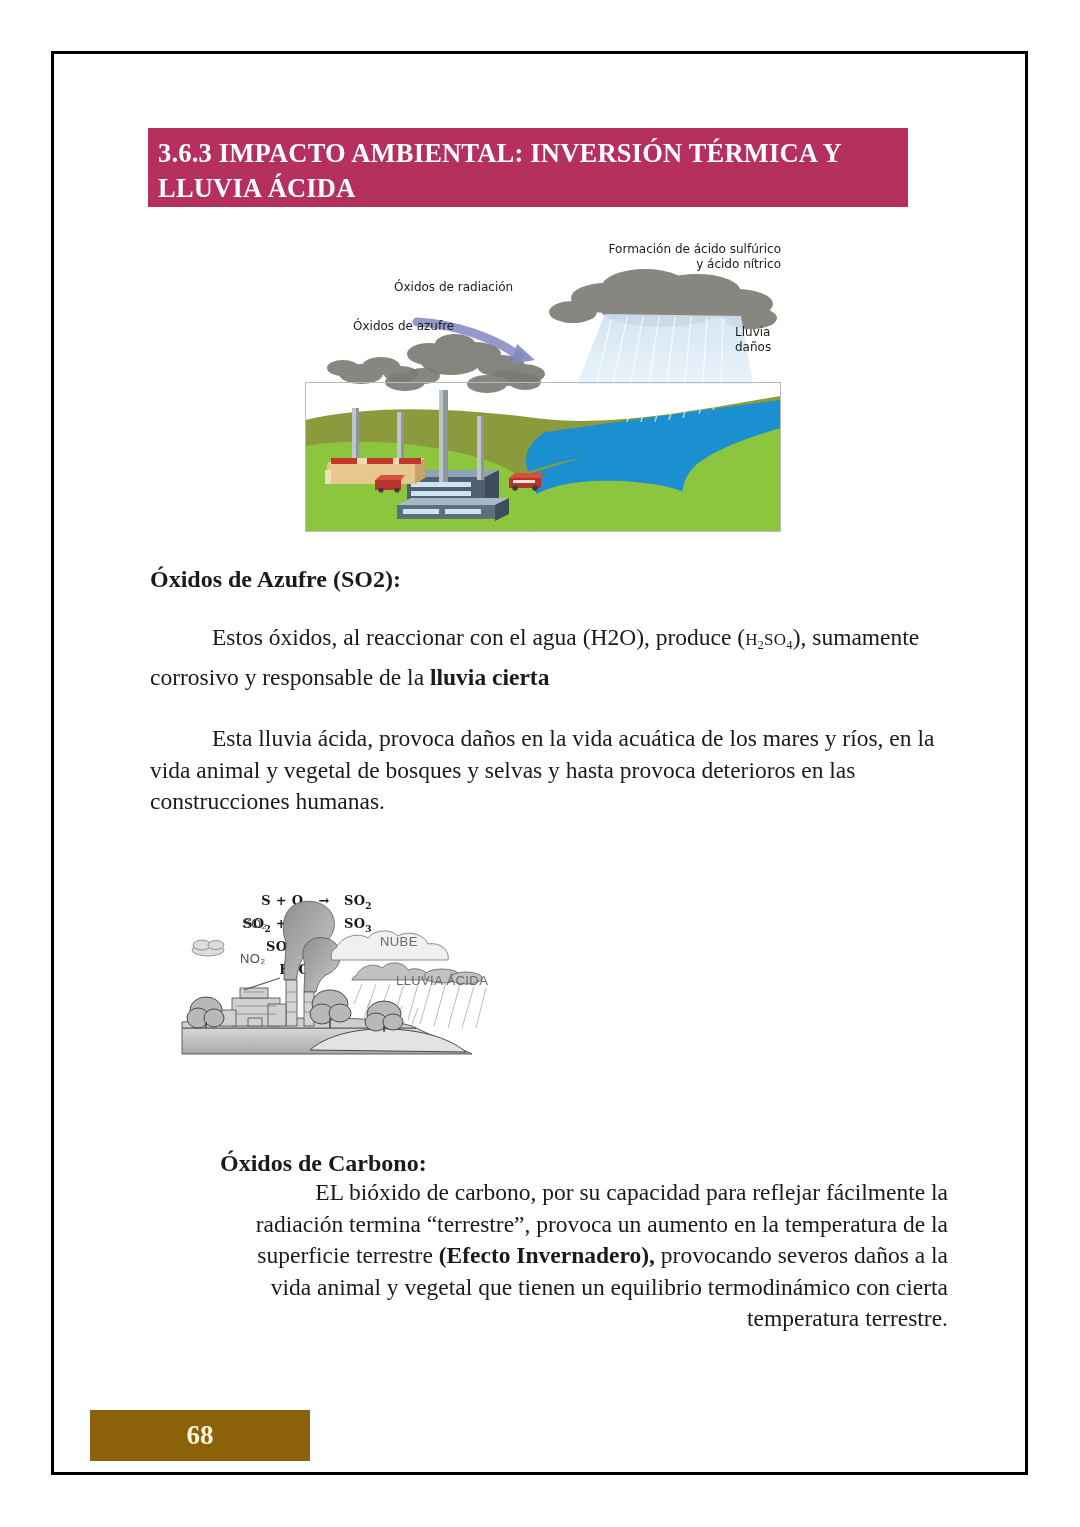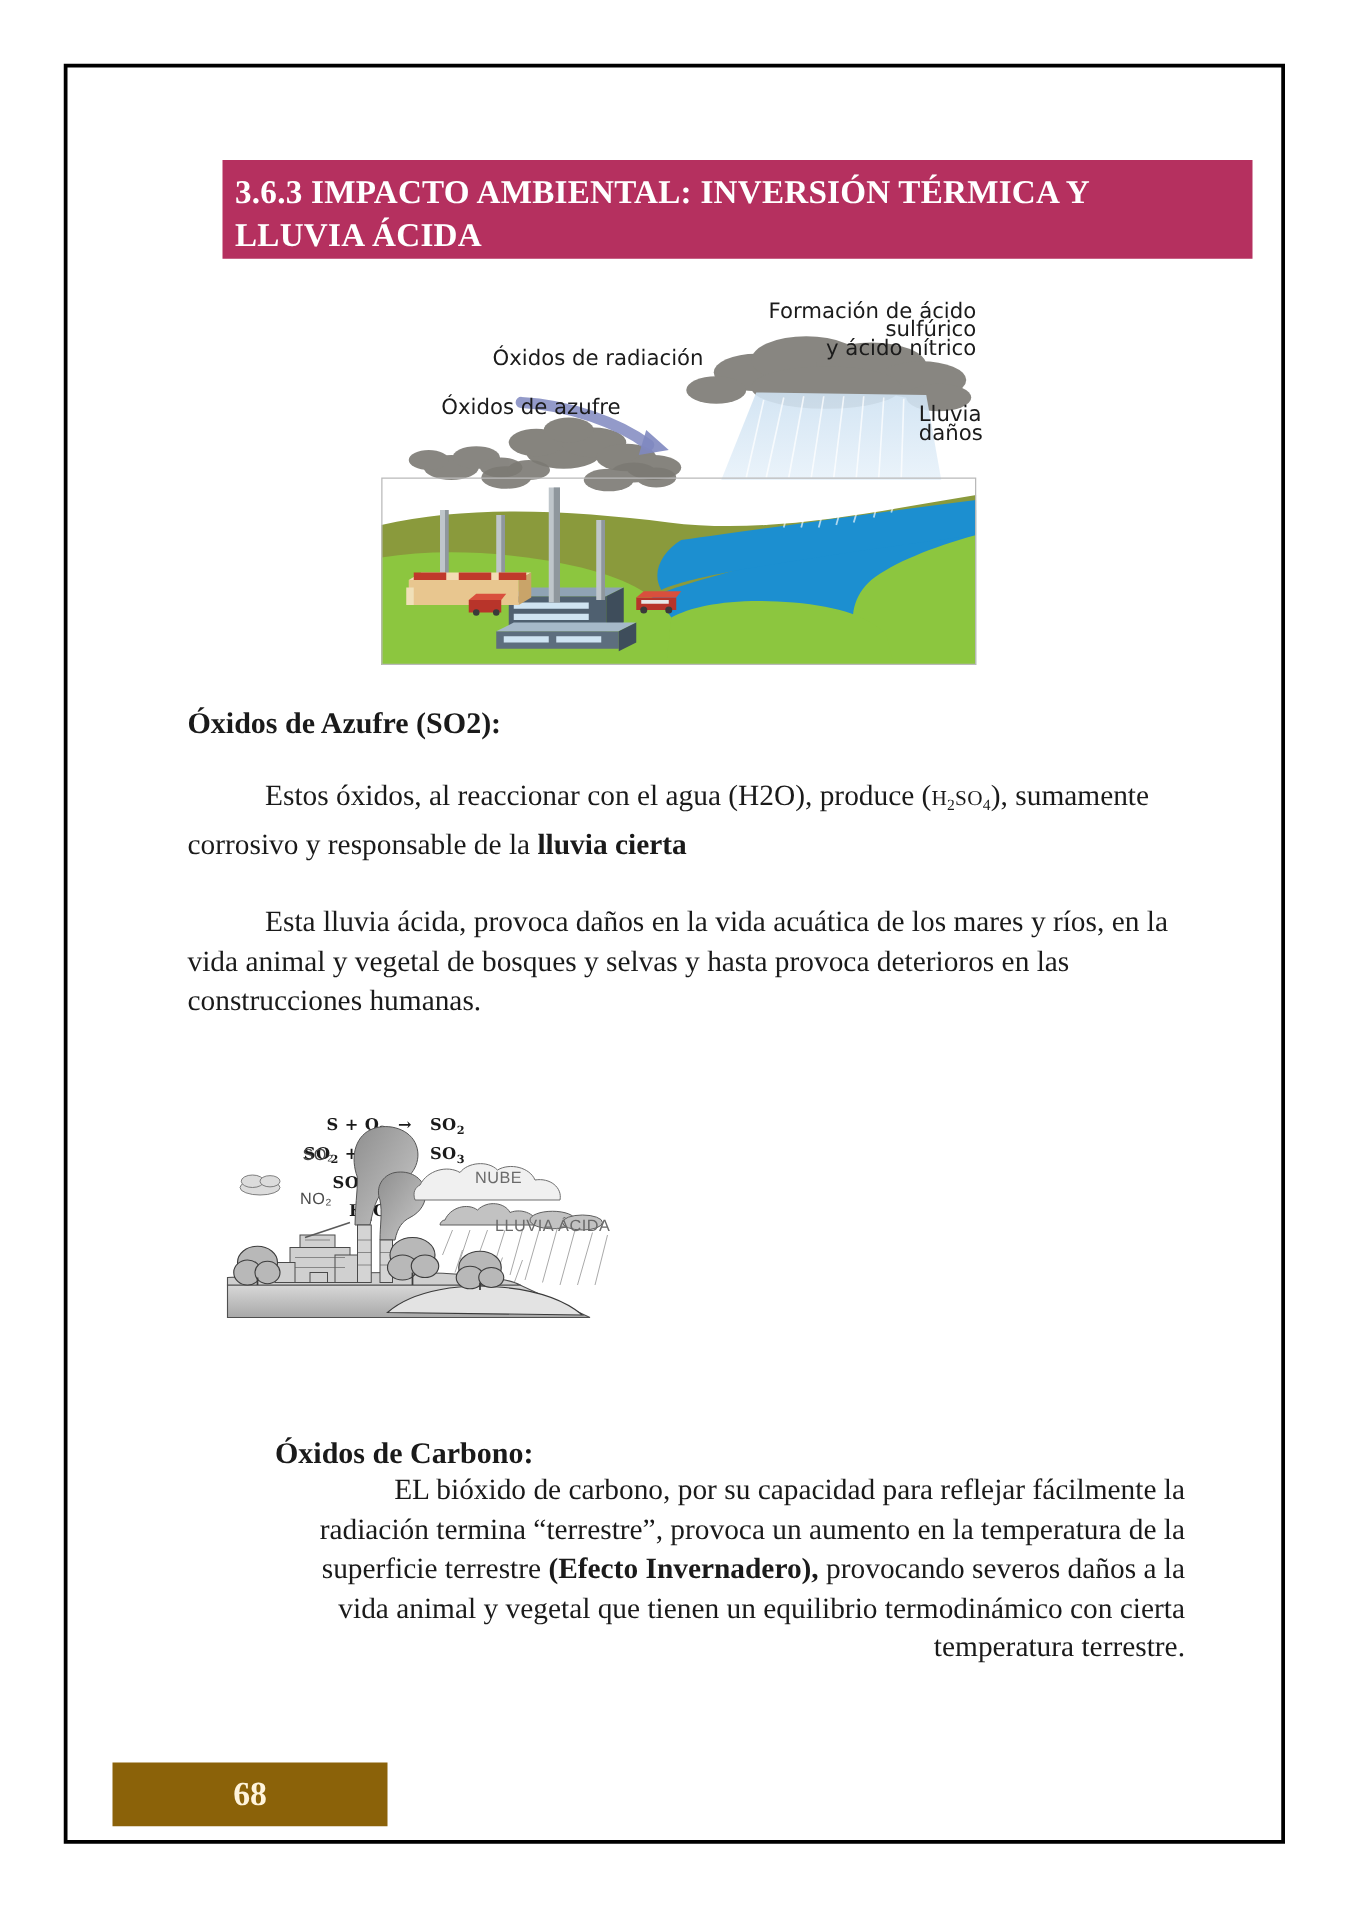--- a/index.html
+++ b/index.html
@@ -22,26 +22,25 @@
     height: 1424px;
     border: 3px solid #000000;
     box-sizing: border-box;
   }
 
   
   .section-banner {
     position: absolute;
     left: 148px;
     top: 128px;
-    width: 824px;
+    width: 760px;
     height: 79px;
     background: #B5305F;
     box-sizing: border-box;
     padding: 8px 24px 6px 10px;
-    margin-left: 30px;
   }
   .section-banner .title {
     color: #ffffff;
     font-family: "Liberation Serif", serif;
     font-weight: bold;
     font-size: 26.5px;
     line-height: 35px;
     letter-spacing: 0.2px;
   }
 
@@ -62,21 +61,21 @@
     border: 1px solid #b9b9b9;
     box-sizing: border-box;
     overflow: hidden;
     background: #ffffff;
   }
   .fig1 svg, .fig2 svg { display: block; }
 
   .fig1-label {
     position: absolute;
     font-family: "DejaVu Sans", sans-serif;
-    font-size: 17px;
+    font-size: 12px;
     color: #1b1b1b;
     line-height: 15px;
     white-space: pre-line;
   }
   .lbl-nitrogeno { left: 89px; top: 48px; }
   .lbl-azufre    { left: 48px; top: 87px; }
   .lbl-formacion { left: 276px; top: 10px; text-align: right; width: 200px;}
   .lbl-lluvia    { left: 430px; top: 93px; }
 
   

